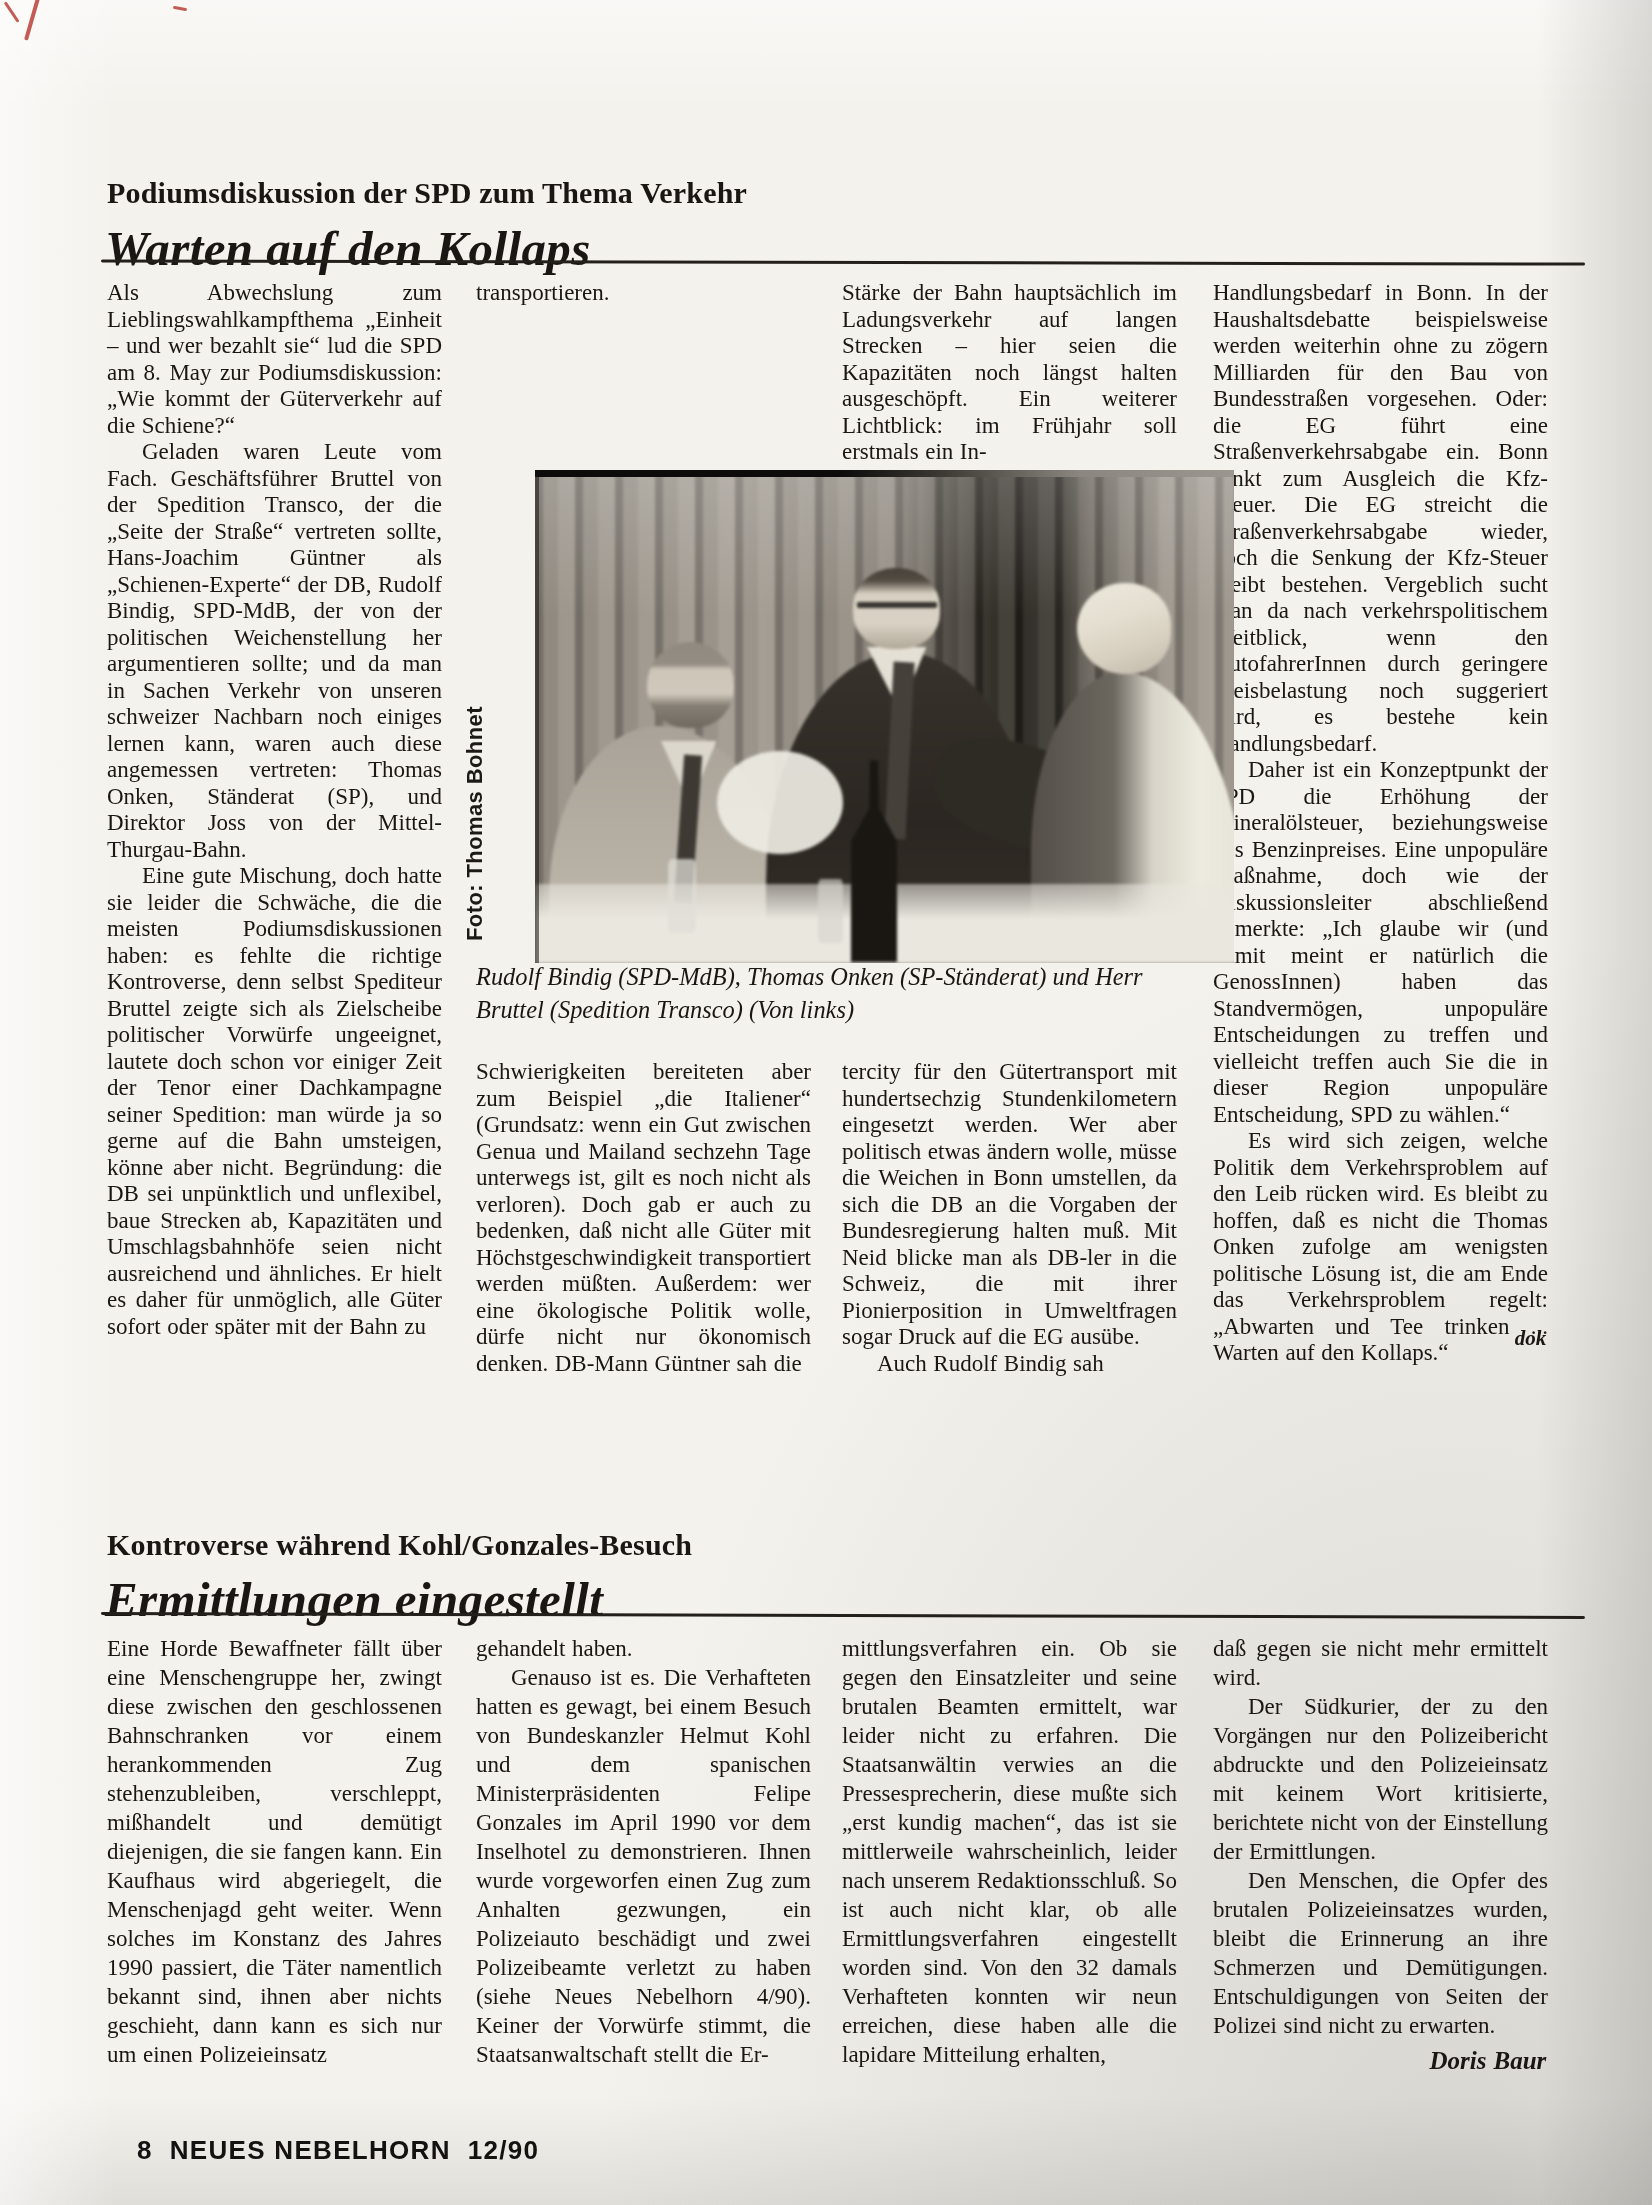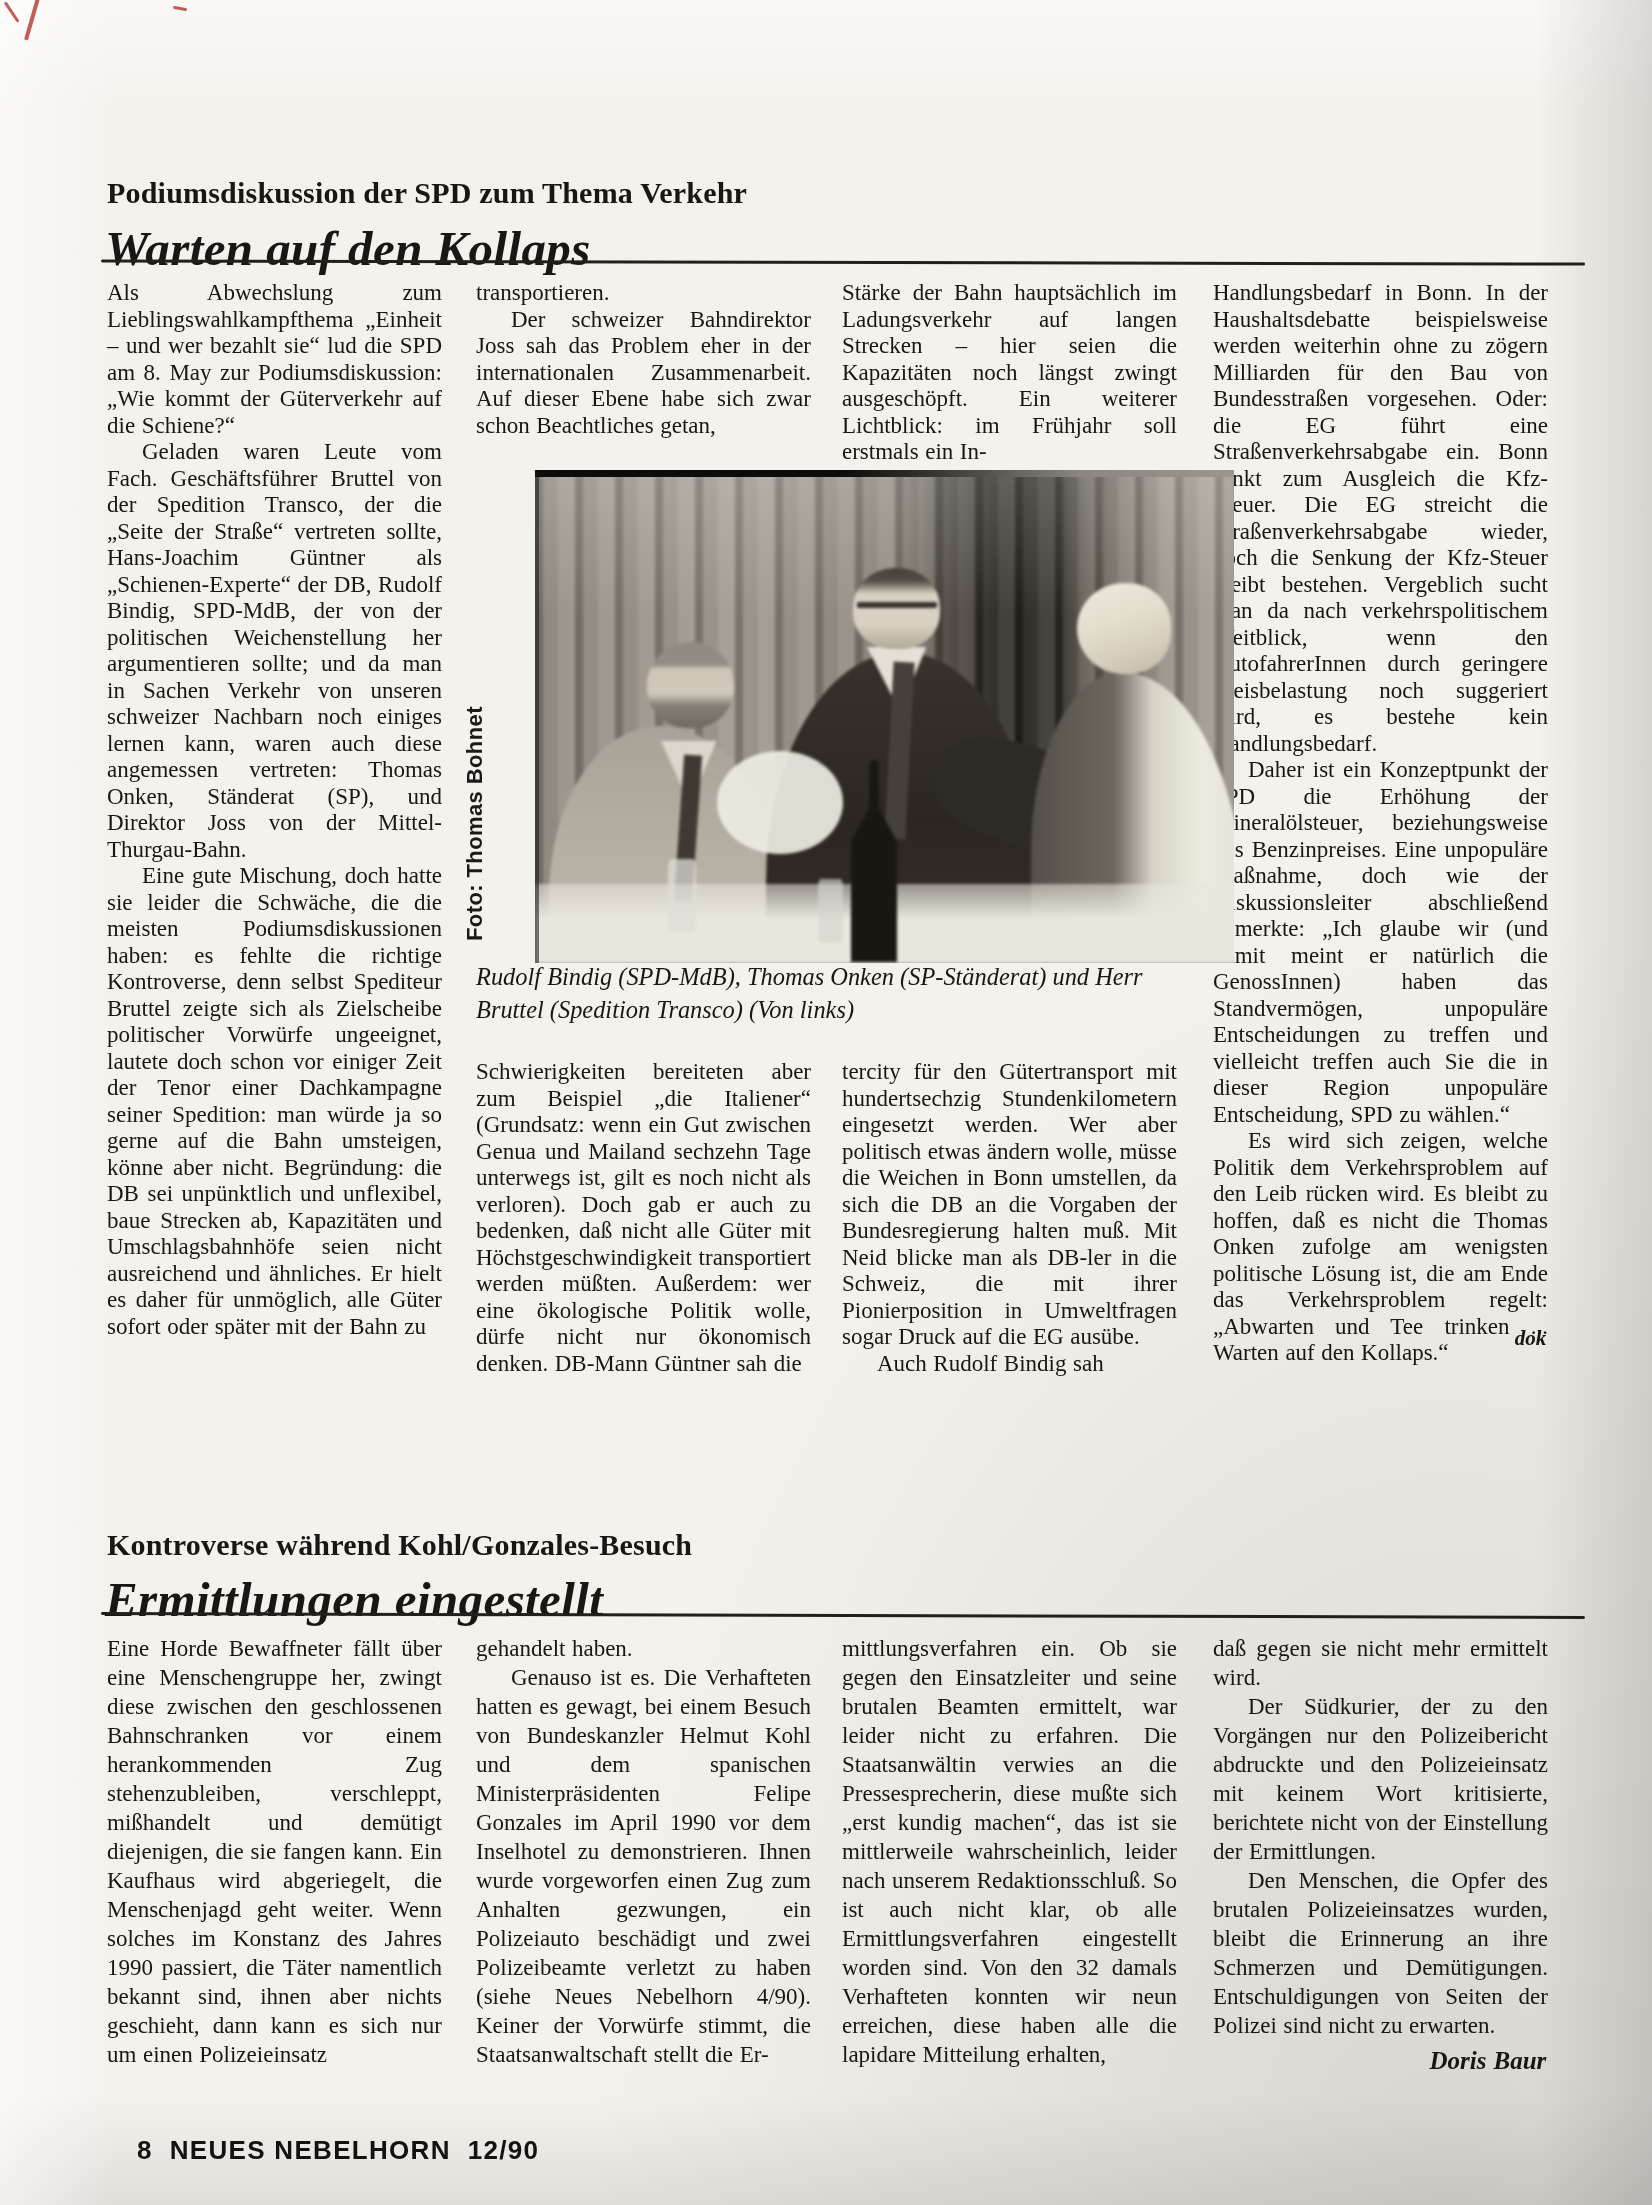--- a/index.html
+++ b/index.html
@@ -118,24 +118,23 @@
     <h1 class="headline h1">Warten auf den Kollaps</h1>
     <div class="rule r1"></div>
 
     <div class="col a1c1">
         <p class="para">Als Abwechslung zum Lieblingswahlkampfthema „Einheit – und wer bezahlt sie“ lud die SPD am 8. May zur Podiumsdiskussion: „Wie kommt der Güterverkehr auf die Schiene?“</p>
         <p class="para ind">Geladen waren Leute vom Fach. Geschäftsführer Bruttel von der Spedition Transco, der die „Seite der Straße“ vertreten sollte, Hans-Joachim Güntner als „Schienen-Experte“ der DB, Rudolf Bindig, SPD-MdB, der von der politischen Weichenstellung her argumentieren sollte; und da man in Sachen Verkehr von unseren schweizer Nachbarn noch einiges lernen kann, waren auch diese angemessen vertreten: Thomas Onken, Ständerat (SP), und Direktor Joss von der Mittel-Thurgau-Bahn.</p>
         <p class="para ind">Eine gute Mischung, doch hatte sie leider die Schwäche, die die meisten Podiumsdiskussionen haben: es fehlte die richtige Kontroverse, denn selbst Spediteur Bruttel zeigte sich als Zielscheibe politischer Vorwürfe ungeeignet, lautete doch schon vor einiger Zeit der Tenor einer Dachkampagne seiner Spedition: man würde ja so gerne auf die Bahn umsteigen, könne aber nicht. Begründung: die DB sei unpünktlich und unflexibel, baue Strecken ab, Kapazitäten und Umschlagsbahnhöfe seien nicht ausreichend und ähnliches. Er hielt es daher für unmöglich, alle Güter sofort oder später mit der Bahn zu</p>
       </div>
     <div class="col a1c2t">
         <p class="para">transportieren.</p>
-        <p class="para ind">Der schweizer Bahndirektor Joss sah das Problem eher in der internationalen Zusammenarbeit. Auf dieser Ebene habe sich zwar schon Beachtliches getan,</p>
       </div>
     <div class="col a1c3t">
-        <p class="para">Stärke der Bahn hauptsächlich im Ladungsverkehr auf langen Strecken – hier seien die Kapazitäten noch längst zwingt ausgeschöpft. Ein weiterer Lichtblick: im Frühjahr soll erstmals ein In-</p>
+        <p class="para">Stärke der Bahn hauptsächlich im Ladungsverkehr auf langen Strecken – hier seien die Kapazitäten noch längst halten ausgeschöpft. Ein weiterer Lichtblick: im Frühjahr soll erstmals ein In-</p>
       </div>
     <div class="col a1c4">
       <span class="byline-inline">dok</span>
     <p class="para">Handlungsbedarf in Bonn. In der Haushaltsdebatte beispielsweise werden weiterhin ohne zu zögern Milliarden für den Bau von Bundesstraßen vorgesehen. Oder: die EG führt eine Straßenverkehrsabgabe ein. Bonn senkt zum Ausgleich die Kfz-Steuer. Die EG streicht die Straßenverkehrsabgabe wieder, doch die Senkung der Kfz-Steuer bleibt bestehen. Vergeblich sucht man da nach verkehrspolitischem Weitblick, wenn den AutofahrerInnen durch geringere Preisbelastung noch suggeriert wird, es bestehe kein Handlungsbedarf.</p>
         <p class="para ind">Daher ist ein Konzeptpunkt der SPD die Erhöhung der Mineralölsteuer, beziehungsweise des Benzinpreises. Eine unpopuläre Maßnahme, doch wie der Diskussionsleiter abschließend bemerkte: „Ich glaube wir (und damit meint er natürlich die GenossInnen) haben das Standvermögen, unpopuläre Entscheidungen zu treffen und vielleicht treffen auch Sie die in dieser Region unpopuläre Entscheidung, SPD zu wählen.“</p>
         <p class="para ind">Es wird sich zeigen, welche Politik dem Verkehrsproblem auf den Leib rücken wird. Es bleibt zu hoffen, daß es nicht die Thomas Onken zufolge am wenigsten politische Lösung ist, die am Ende das Verkehrsproblem regelt: „Abwarten und Tee trinken ... Warten auf den Kollaps.“</p>
       </div>
 
     <div class="credit">Foto: Thomas Bohnet</div>
 

